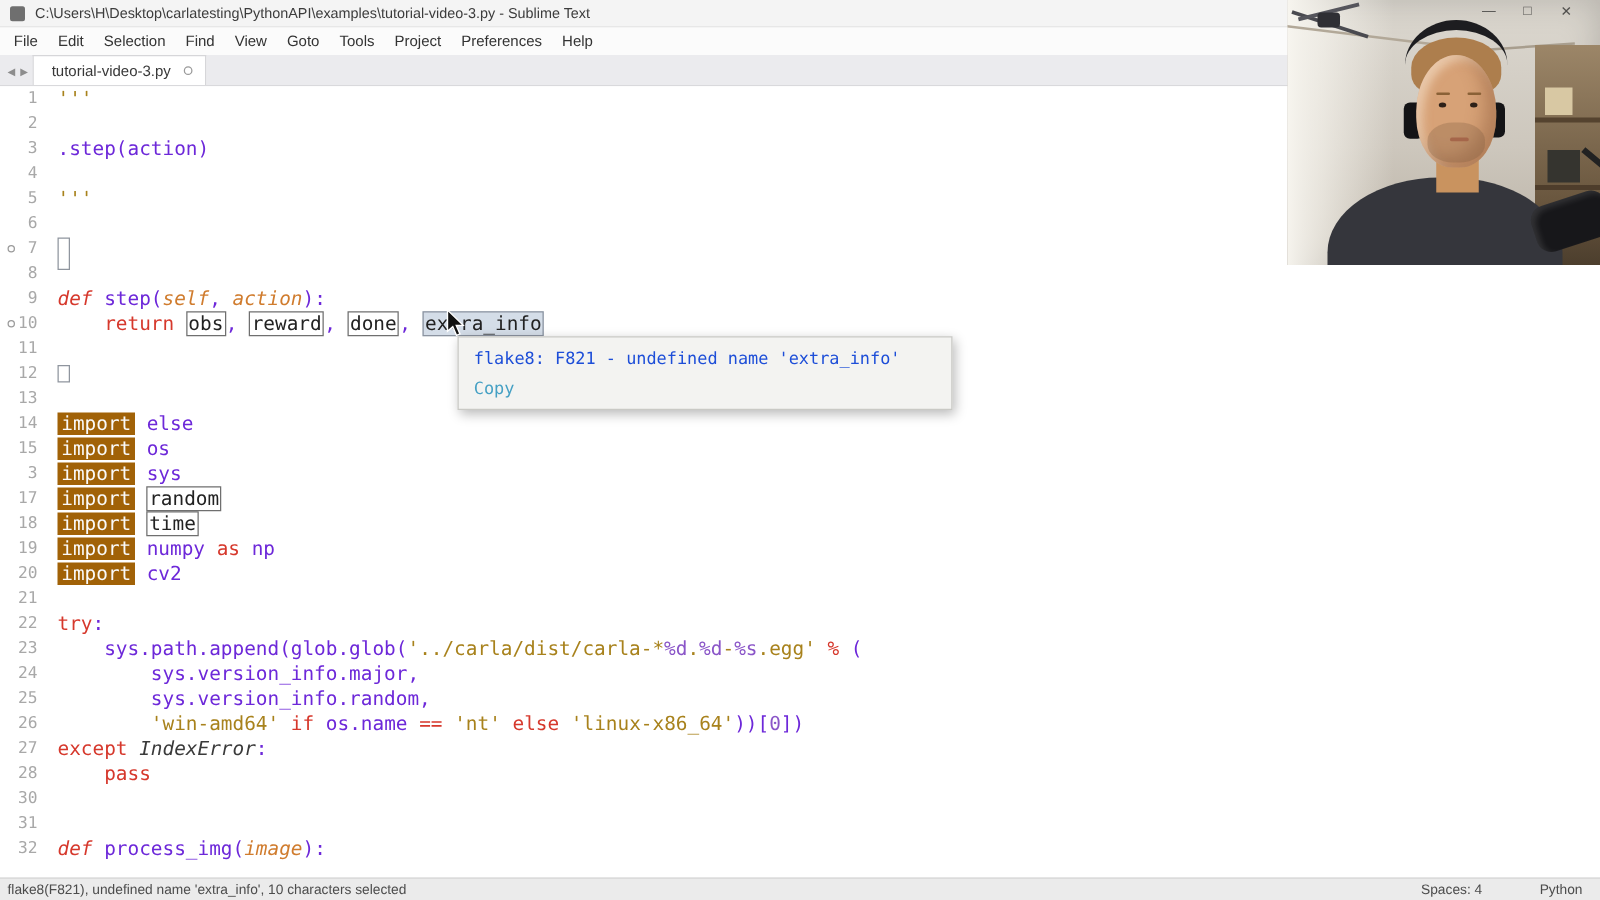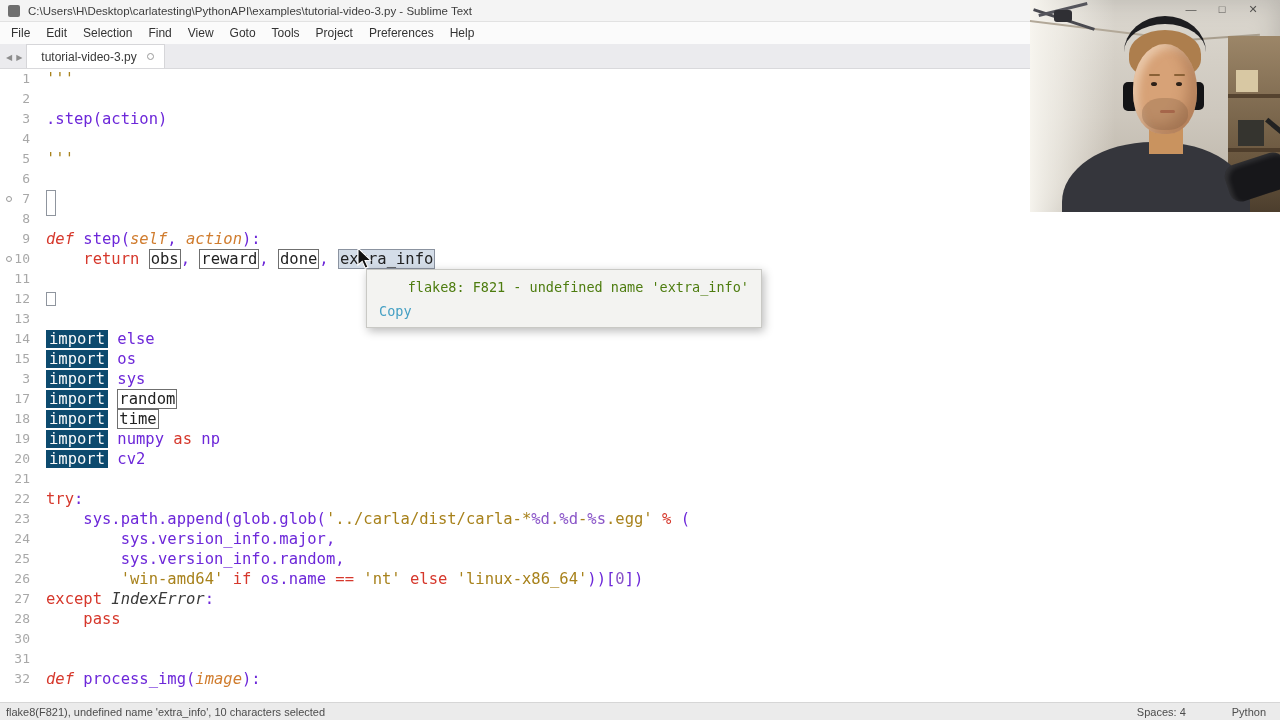--- a/index.html
+++ b/index.html
@@ -41,32 +41,32 @@
   .code-text { position:absolute; left:46px; top:0; white-space:pre;
                font:15.5px/20px "DejaVu Sans Mono", monospace; color:#222; }
   .tk-p   { color:#6d28d9; }
   .tk-kw  { color:#d6382c; }
   .tk-kwi { color:#d6382c; font-style:italic; }
   .tk-param { color:#d07c2e; font-style:italic; }
   .tk-str { color:#a8821c; }
   .tk-esc { color:#8a55c8; }
   .tk-num { color:#8a55c8; }
   .tk-cls { color:#3a3a3a; font-style:italic; }
-  .tk-imp { background:#0c4a6e; color:#fafafa; padding:0 3px; }
+  .tk-imp { background:#a16207; color:#fafafa; padding:0 3px; }
   .tk-outl { border:1px solid #6f6f6f; padding:0 1px; }
   .tk-sel  { background:#d4dde8; border:1px solid #8b93a0; padding:0 1px; }
   .tk-wsbox { display:inline-block; width:10px; height:14px; border:1px solid #8f959e; vertical-align:-2px; }
   .tk-wsboxtall { display:inline-block; width:10px; height:26px; border:1px solid #8f959e;
                   vertical-align:top; margin-top:1px; position:relative; z-index:2; }
 
   
   .lint-tooltip { position:absolute; left:366px; top:269px; min-width:396px;
                   background:#f3f3f1; border:1px solid #c9c9c5;
                   box-shadow:2px 3px 9px rgba(0,0,0,.28); padding:8px 12px 7px 12px; z-index:30; }
-  .lint-msg { font:13.5px/18px "DejaVu Sans Mono", monospace; color:#4d7c0f; white-space:pre;text-align:right; }
+  .lint-msg { font:13.5px/18px "DejaVu Sans Mono", monospace; color:#1d4ed8; white-space:pre; }
   .lint-copy { display:inline-block; margin-top:7px; font:13.5px/16px "DejaVu Sans Mono", monospace;
                color:#45a0c4; cursor:pointer; }
 
   
   .mouse-cursor { position:absolute; left:356px; top:247px; z-index:40; }
 
   
   .statusbar { position:absolute; left:0; top:702px; width:1280px; height:18px;
                background:#ebebeb; border-top:1px solid #d6d6d6;
                display:flex; align-items:center; padding:0 14px 0 6px; }

